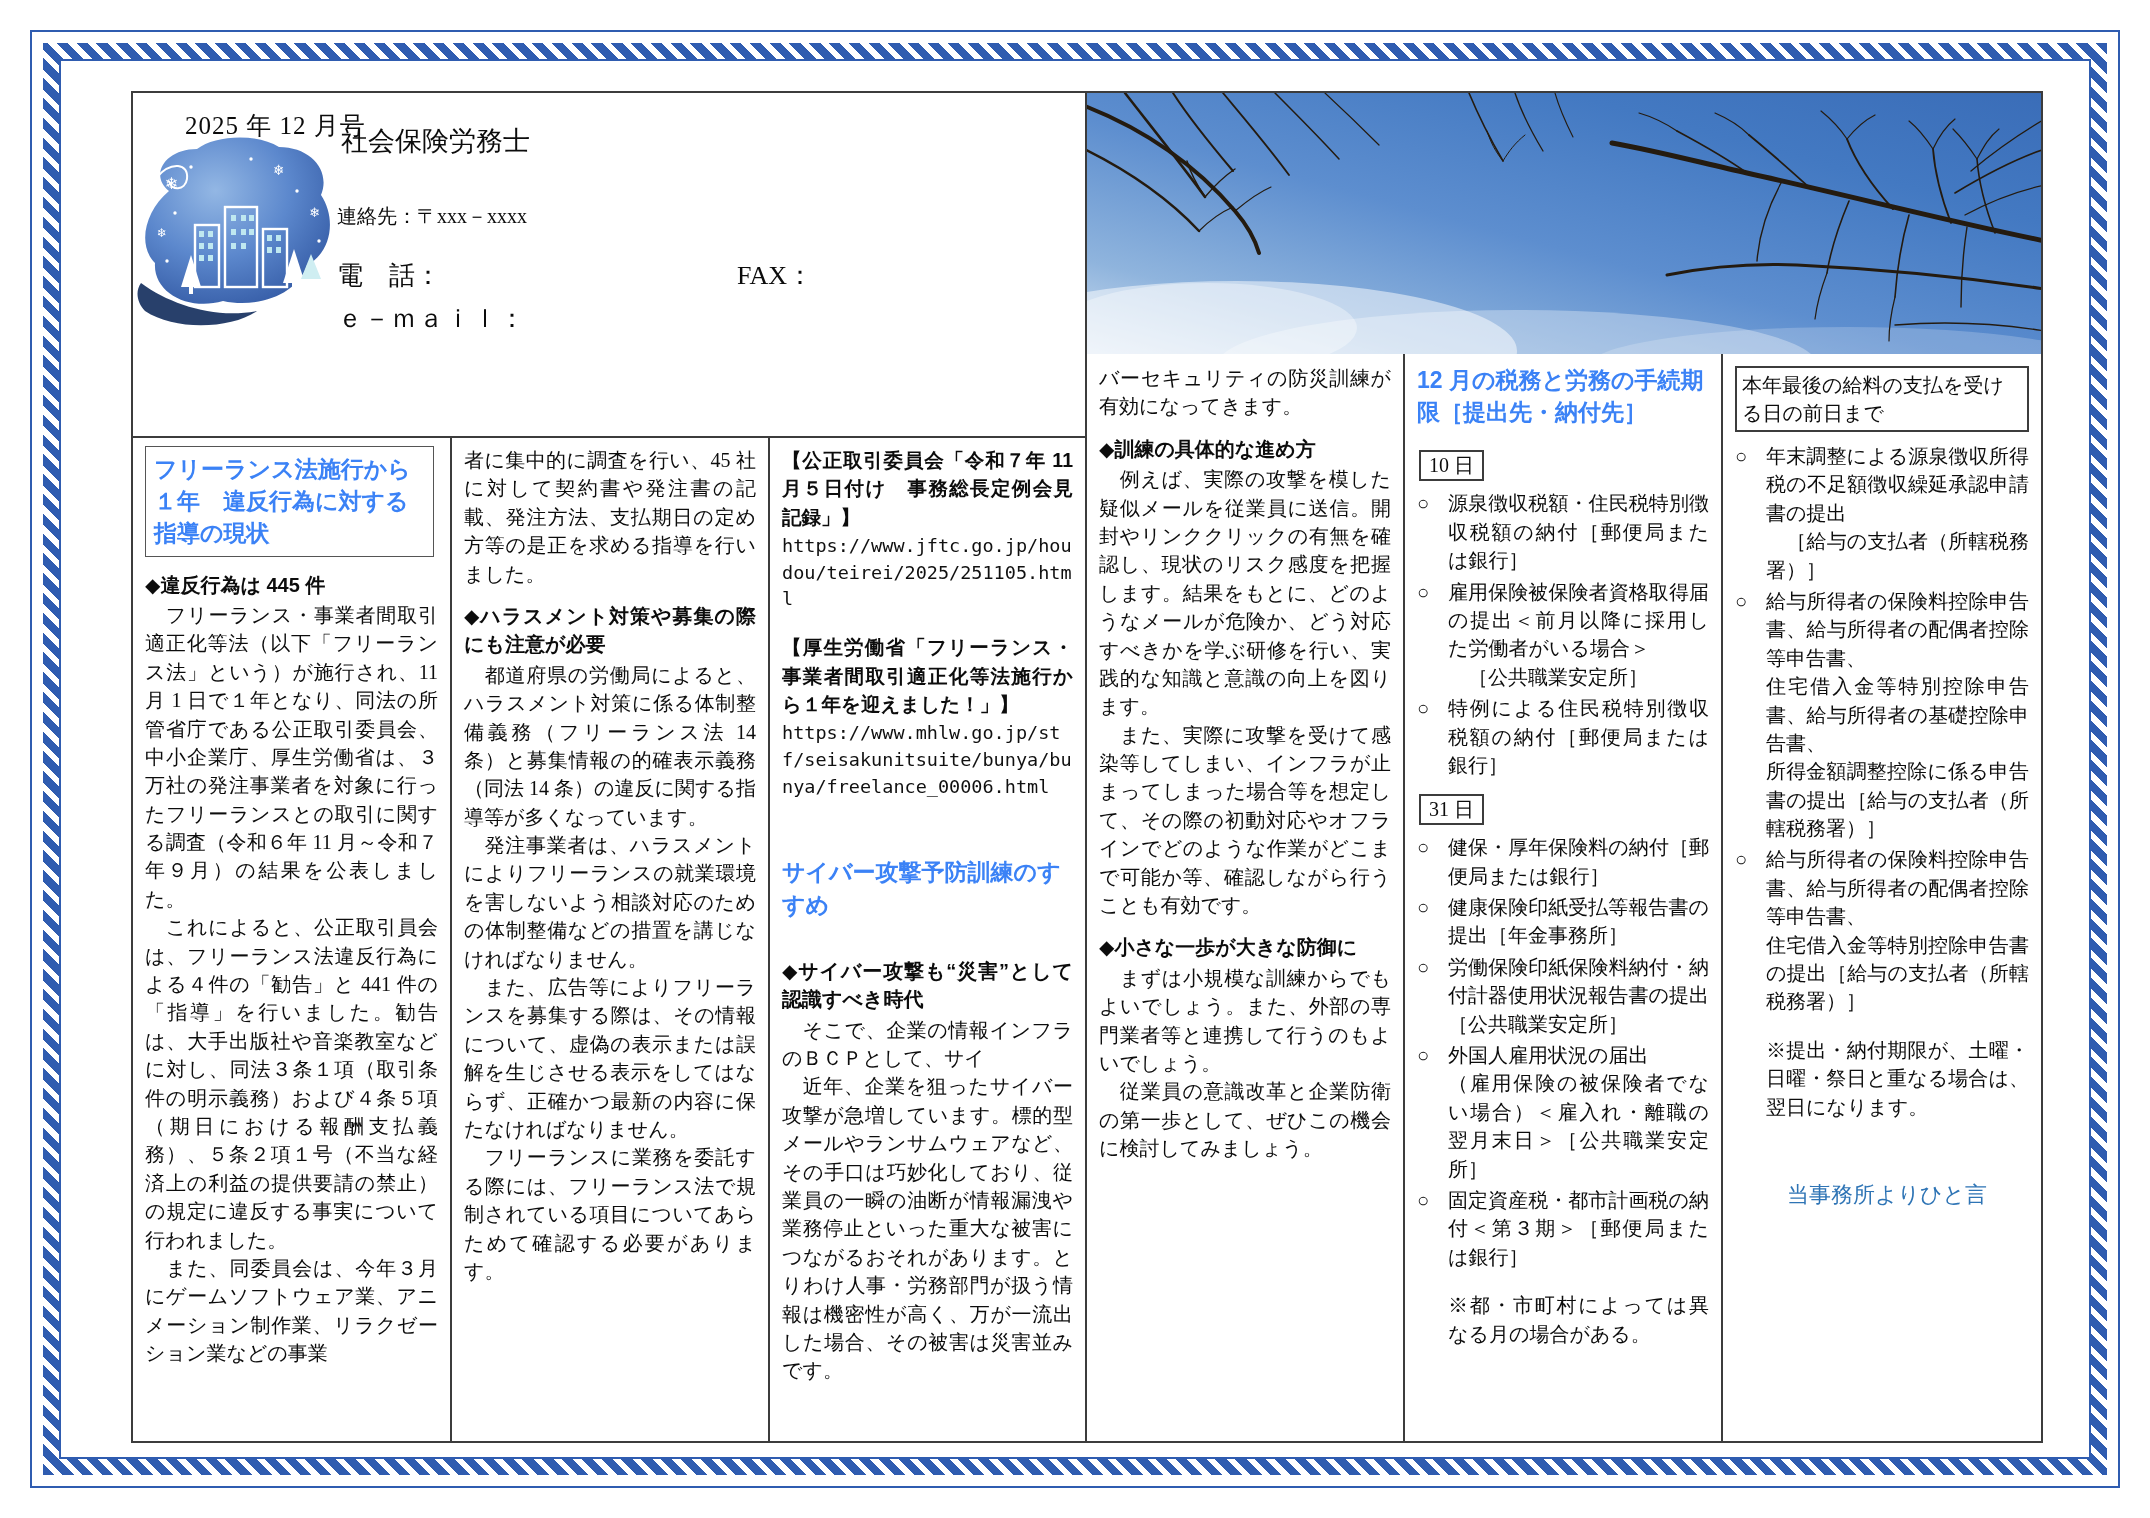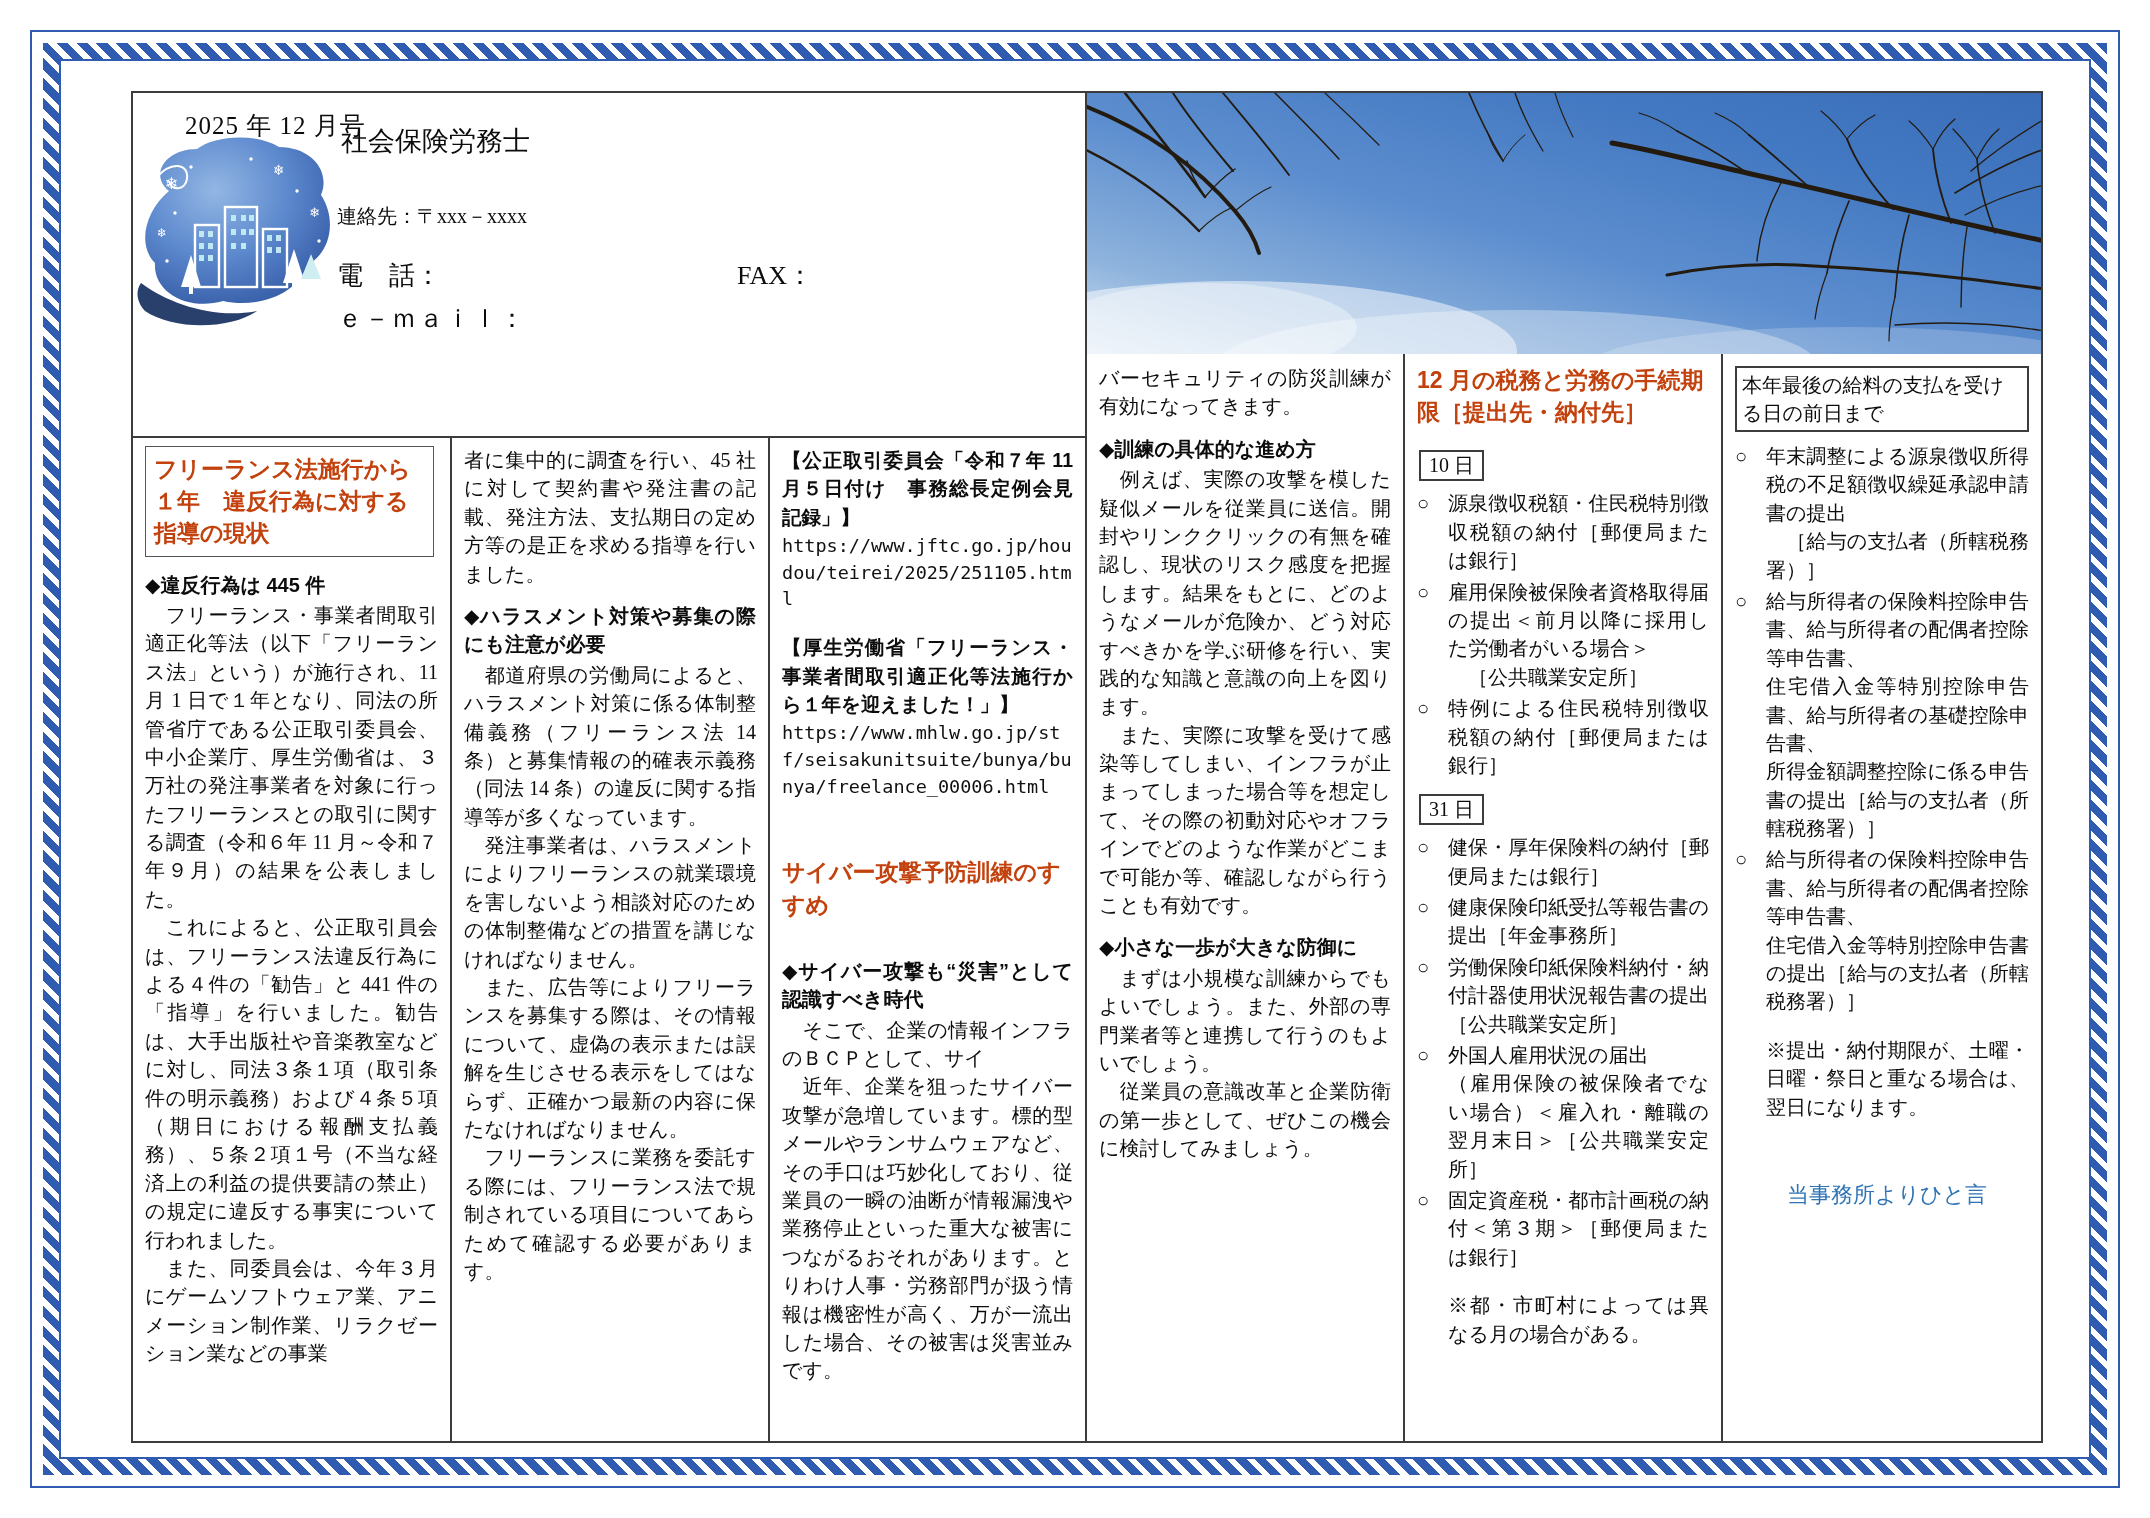--- a/index.html
+++ b/index.html
@@ -62,21 +62,21 @@
   #col2{left:319px;top:345px;width:316px;}
   #col3{left:637px;top:345px;width:315px;}
   #col4{left:954px;top:263px;width:316px;}
   #col5{left:1272px;top:263px;width:316px;}
   #col6{left:1590px;top:263px;width:318px;}
 
   .p{margin:0;text-align:justify;}
   .sub{font-family:"Liberation Sans","DejaVu Sans",sans-serif;font-weight:bold;
        margin:14px 0 2px 0;text-align:justify;}
   .blue-heading{
-    color:#c2410c;font-family:"Liberation Sans","DejaVu Sans",sans-serif;
+    color:#3b82f6;font-family:"Liberation Sans","DejaVu Sans",sans-serif;
     font-weight:bold;font-size:23px;line-height:1.4;margin:0 4px 10px 0;
   }
   .boxed-heading{border:1px solid #555;padding:6px 8px;}
   .ref{margin:0 0 20px 0;}
   .ref-title{font-family:"Liberation Sans","DejaVu Sans",sans-serif;font-weight:bold;
              font-size:19.5px;line-height:1.45;text-align:justify;}
   .ref-url{font-family:"DejaVu Sans Mono","Liberation Mono",monospace;
            font-size:18.5px;line-height:1.45;word-break:break-all;margin-top:2px;color:#101010;}
   .gap-sm{height:12px;} .gap-lg{height:36px;}
 

